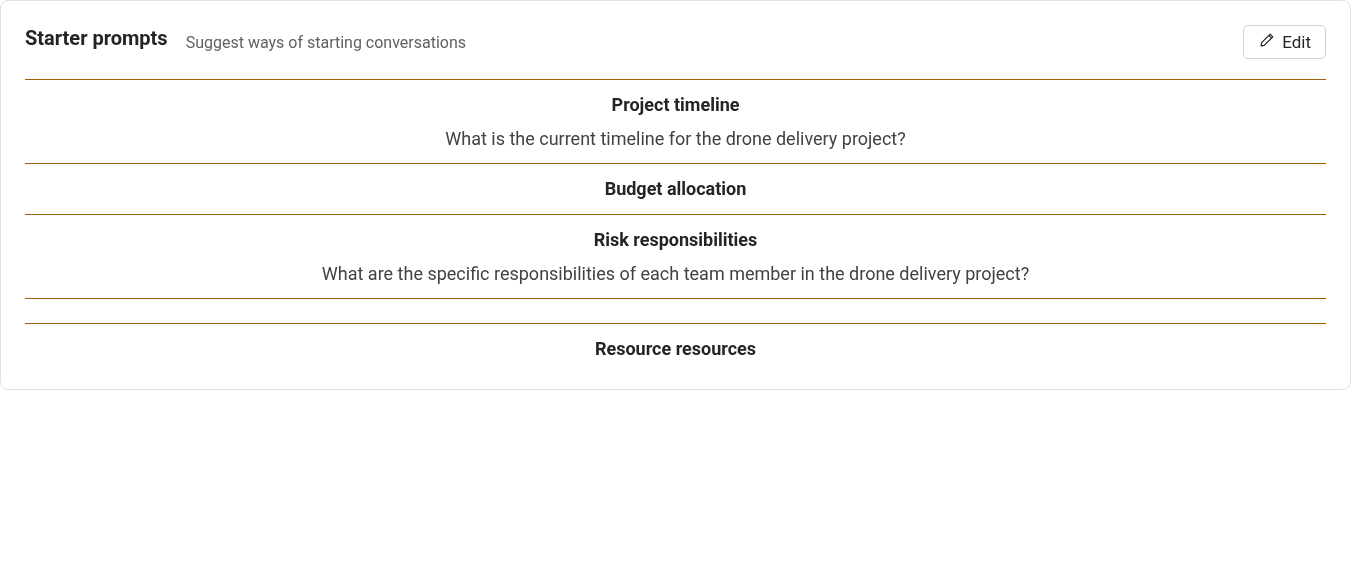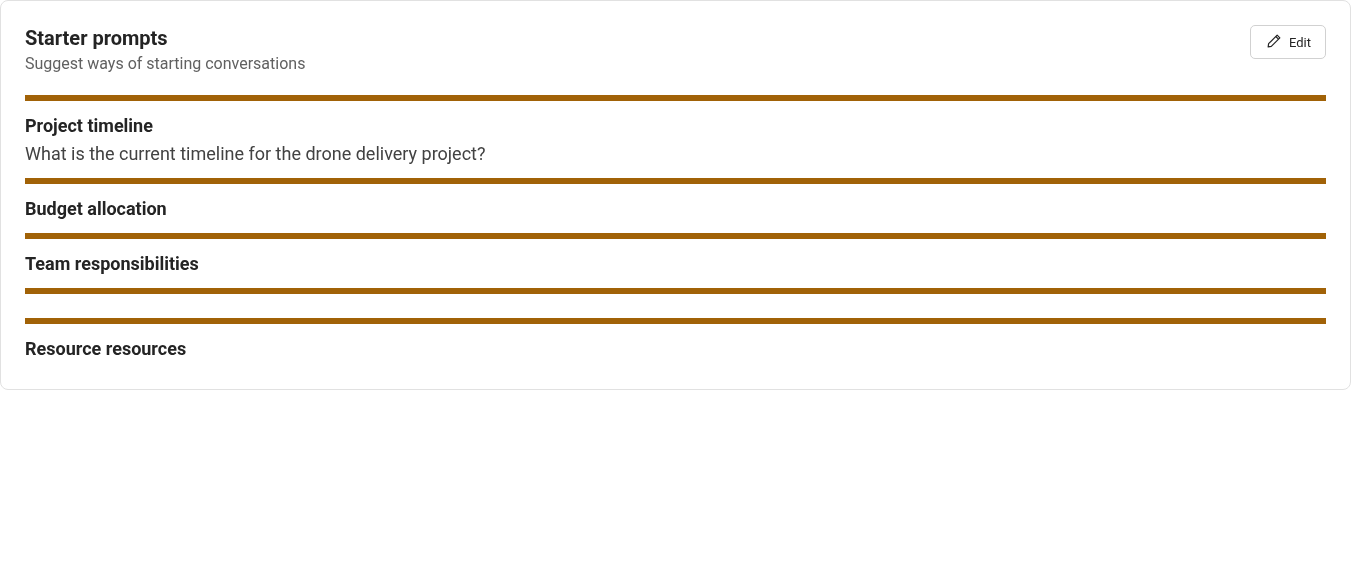--- a/index.html
+++ b/index.html
@@ -20,75 +20,76 @@
       padding: 24px 24px 16px 24px;
     }
     .header {
       display: flex;
       justify-content: space-between;
       align-items: flex-start;
       padding-bottom: 20px;
     }
     .header-text {
       display: flex;
-      flex-direction: column;
-      gap: 2px;
+      flex-direction: row;
+      gap: 18px;
     }
     .section-title {
       font-size: 20px;
       font-weight: 700;
       color: #242424;
       line-height: 1.3;
     }
     .section-subtitle {
       font-size: 16px;
       font-weight: 400;
       color: #616161;
       line-height: 1.4;
-      margin-top: 0;
+      margin-top: 7px;
     }
     .edit-button {
       display: inline-flex;
       align-items: center;
       gap: 6px;
       background: #fff;
       border: 1px solid #d1d1d1;
       border-radius: 5px;
       padding: 6px 14px;
       font-family: inherit;
-      font-size: 13px;
+      font-size: 17px;
       color: #242424;
       cursor: pointer;
       height: 34px;
     }
     .edit-button svg {
       width: 18px;
       height: 18px;
       flex-shrink: 0;
     }
     .prompt-list {
       display: flex;
       flex-direction: column;
     }
     .prompt-item {
-      border-top: 6px solid #a16207;
+      border-top: 1px solid #a16207;
       padding: 12px 0;
+      text-align: center;
     }
     .prompt-title {
       font-size: 18px;
       font-weight: 700;
       color: #242424;
       line-height: 1.4;
     }
     .prompt-desc {
       font-size: 18px;
       font-weight: 400;
       color: #424242;
       line-height: 1.4;
-      margin-top: 2px;
+      margin-top: 9px;
     }
   </style>
 </head>
 <body>
 
 <div class="card">
   <div class="header">
     <div class="header-text">
       <div class="section-title">Starter prompts</div>
       <div class="section-subtitle">Suggest ways of starting conversations</div>
@@ -106,21 +107,22 @@
 
   <div class="prompt-list">
     <div class="prompt-item">
       <div class="prompt-title">Project timeline</div>
       <div class="prompt-desc">What is the current timeline for the drone delivery project?</div>
     </div>
     <div class="prompt-item">
       <div class="prompt-title">Budget allocation</div>
     </div>
     <div class="prompt-item">
-      <div class="prompt-title">Team responsibilities</div>
+      <div class="prompt-title">Risk responsibilities</div>
+      <div class="prompt-desc">What are the specific responsibilities of each team member in the drone delivery project?</div>
     </div>
     <div class="prompt-item">
     </div>
     <div class="prompt-item">
       <div class="prompt-title">Resource resources</div>
     </div>
   </div>
 </div>
 
 </body></html>

